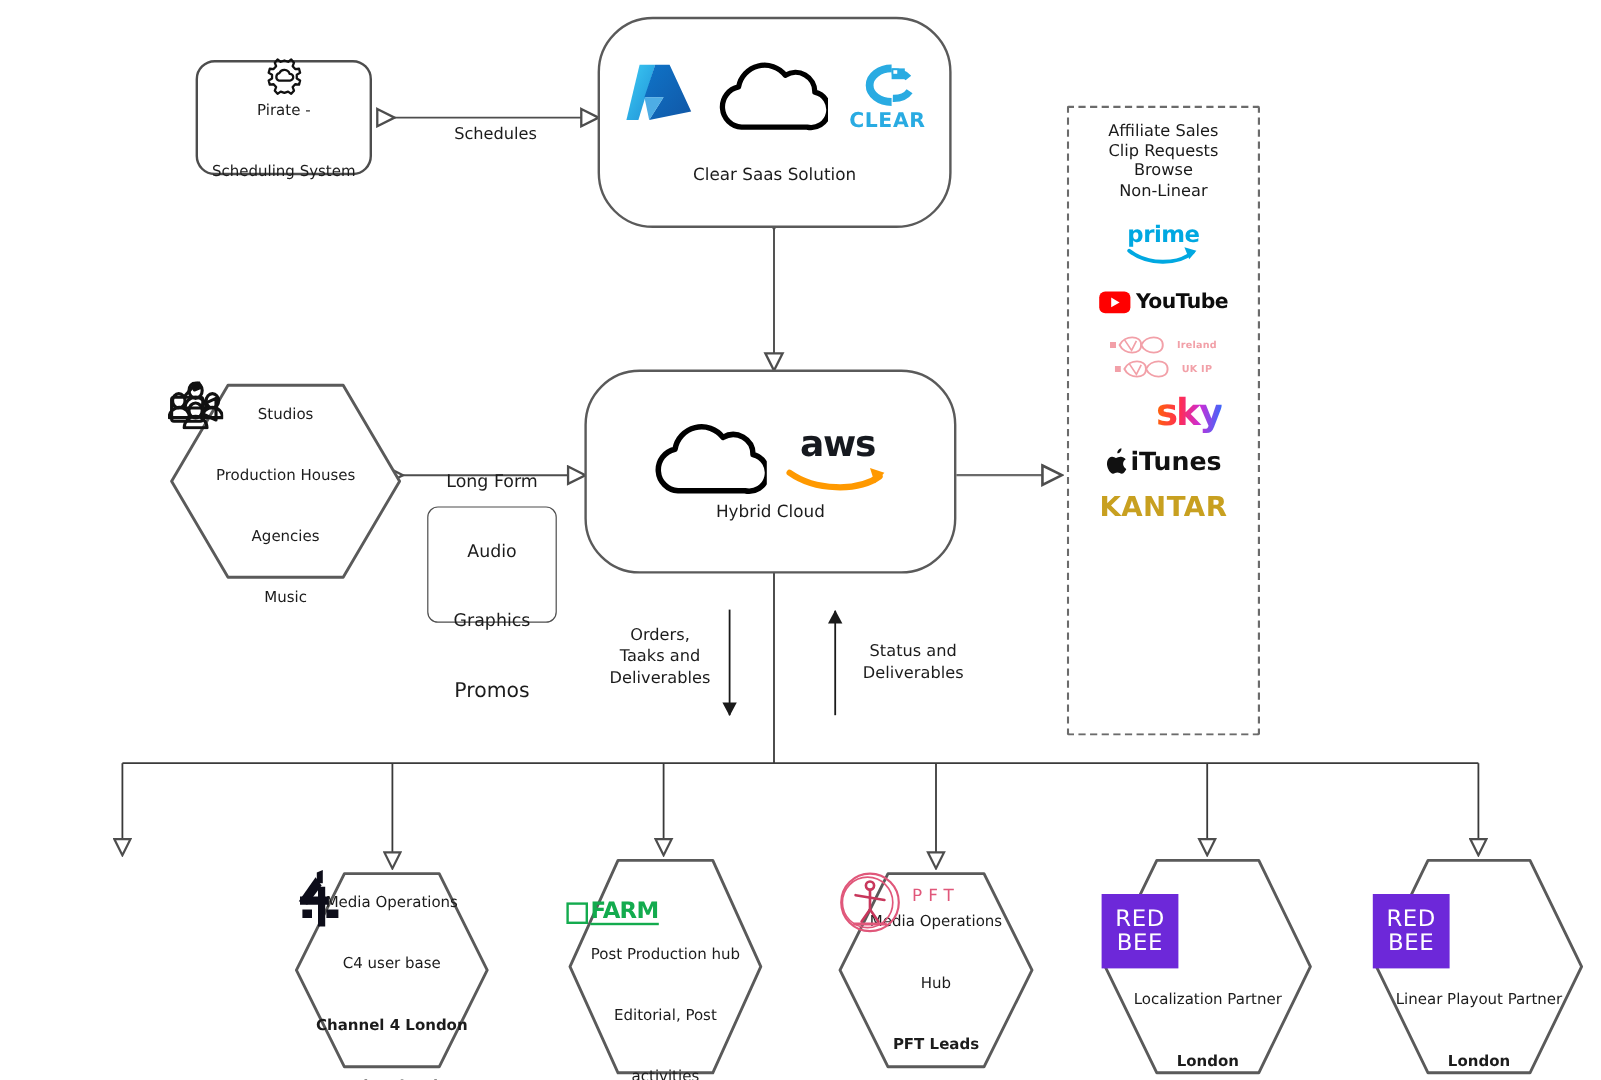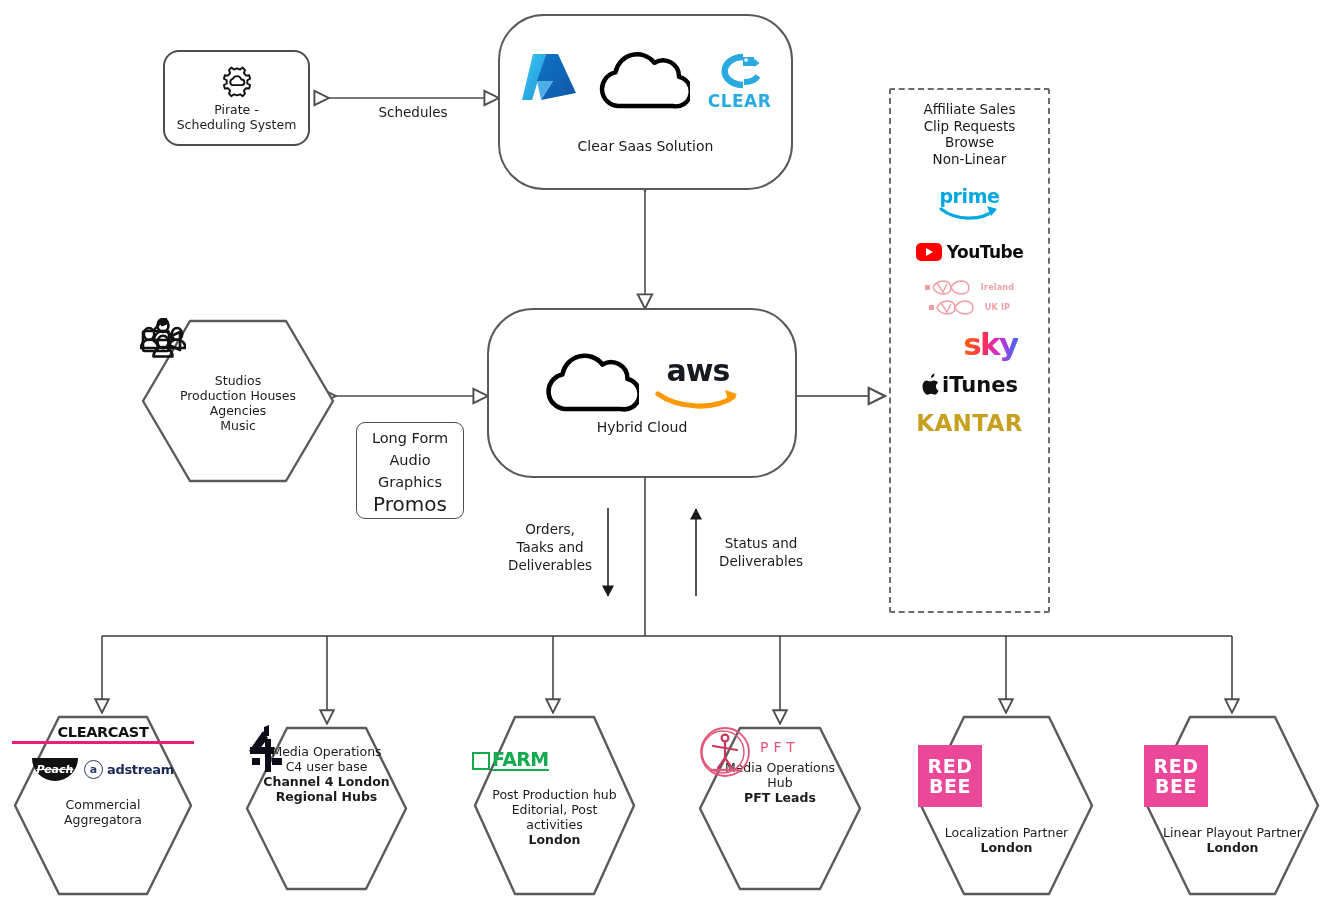--- a/index.html
+++ b/index.html
@@ -14,21 +14,21 @@
   .rrect{border:2.5px solid #5a5a5a;border-radius:46px;}
   .rrect-sm{border:2px solid #4d4d4d;border-radius:16px;}
   .plainbox{border:1.6px solid #4d4d4d;border-radius:9px;}
   .dashbox{border:2px dashed #6b6b6b;border-radius:2px;background:#fff;}
 
   .hexwrap{position:absolute;}
   .hexwrap svg{position:absolute;left:0;top:0;}
   .hexcontent{position:absolute;inset:0;display:flex;flex-direction:column;
               justify-content:center;text-align:center;}
 
-  .cap{font-size:12.5px;line-height:15px;color:#1c1c1c;}
+  .cap{font-size:12.5px;line-height:15px;color:#1c1c1c;margin-top:36px;}
   .cap-b{font-weight:bold;}
   .title-mid{font-size:14px;color:#1c1c1c;margin-top:6px;}
   .edge-label{position:absolute;font-size:13.5px;line-height:18px;color:#1c1c1c;
               text-align:center;background:transparent;}
 
   
   .logorow{display:flex;align-items:center;justify-content:center;gap:14px;}
   .lbl-stack{line-height:16.5px;font-size:13.5px;}
 
   .prime{color:#00A8E1;font-weight:bold;font-size:19px;letter-spacing:-.4px;line-height:17px;}
@@ -54,22 +54,22 @@
          justify-content:center;text-decoration:line-through;text-decoration-thickness:1px;}
   .adst{display:flex;align-items:center;gap:4px;}
   .adst .ring{width:17px;height:17px;border:1.4px solid #2b3a67;border-radius:50%;color:#2b3a67;
               font-size:11px;font-weight:bold;display:flex;align-items:center;justify-content:center;}
   .adst .w{color:#1b2a55;font-weight:bold;font-size:13px;letter-spacing:-.3px;}
   .farm{display:flex;align-items:center;gap:2px;}
   .farm .sq{width:14px;height:14px;border:2.6px solid #13ab4e;}
   .farm .t{color:#13ab4e;font-weight:bold;font-size:19px;letter-spacing:-.6px;
            border-bottom:2.5px solid #13ab4e;line-height:19px;}
   .pft{color:#e0577a;font-size:14px;letter-spacing:5px;font-weight:500;margin-top:1px;}
-  .redbee{width:64px;height:62px;background:#ec4899;display:flex;flex-direction:column;
-          align-items:center;justify-content:center;color:#fff;font-weight:bold;
+  .redbee{width:64px;height:62px;background:#6d28d9;display:flex;flex-direction:column;
+          align-items:center;justify-content:center;color:#fff;font-weight:normal;
           font-size:19px;line-height:20px;letter-spacing:.5px;}
   .awslogo{display:flex;flex-direction:column;align-items:center;line-height:1;}
   .awstxt{font-weight:bold;font-size:30px;letter-spacing:-1px;color:#16191f;}
   .cleartxt{color:#29ABE2;font-weight:bold;font-size:17px;letter-spacing:.5px;line-height:16px;}
 </style>
 </head>
 <body>
 
 <div class="canvas">
 
@@ -226,21 +226,21 @@
       <div class="cap">Production Houses</div>
       <div class="cap">Agencies</div>
       <div class="cap">Music</div>
     </div>
   </div>
 
   <div class="node plainbox" style="left:356px;top:422px;width:108px;height:97px;">
     <div class="cap" style="font-size:14.5px;line-height:22px;">Long Form</div>
     <div class="cap" style="font-size:14.5px;line-height:22px;">Audio</div>
     <div class="cap" style="font-size:14.5px;line-height:22px;">Graphics</div>
-    <div class="cap" style="font-size:20px;line-height:22px;">Promos</div>
+    <div class="cap" style="font-size:17px;line-height:22px;">Promos</div>
   </div>
 
   <div class="edge-label" style="left:498px;top:520px;width:104px;text-align:center;">
     <div>Orders,</div>
     <div>Taaks and</div>
     <div>Deliverables</div>
   </div>
   <div class="edge-label" style="left:706px;top:534px;width:110px;text-align:center;">
     <div>Status and</div>
     <div>Deliverables</div>
@@ -303,37 +303,20 @@
       </svg>
       <span>iTunes</span>
     </div>
 
     <div class="kantar" style="margin-top:13px;">
       <span>KANTAR</span>
     </div>
 
   </div>
 
-  <div class="hexwrap" style="left:12px;top:714px;width:182px;height:183px;">
-    <svg width="182" height="183" viewBox="0 0 182 183">
-      <polygon points="47,3 135,3 179,91.5 135,180 47,180 3,91.5" fill="#fff" stroke="#5a5a5a" stroke-width="2.4" stroke-linejoin="round"></polygon>
-    </svg>
-    <div class="hexcontent" style="padding-top:10px;justify-content:flex-start;">
-      <span class="clearcast">CLEARCAST</span>
-      <div class="logorow" style="margin-top:14px;gap:6px;">
-        <span class="peach">Peach</span>
-        <span class="adst">
-          <span class="ring">a</span>
-          <span class="w">adstream</span>
-        </span>
-      </div>
-      <div class="cap" style="margin-top:16px;">Commercial</div>
-      <div class="cap">Aggregatora</div>
-    </div>
-  </div>
 
   <div class="hexwrap" style="left:244px;top:725px;width:165px;height:167px;">
     <svg width="165" height="167" viewBox="0 0 165 167">
       <polygon points="43,3 122,3 162,83.5 122,164 43,164 3,83.5" fill="#fff" stroke="#5a5a5a" stroke-width="2.4" stroke-linejoin="round"></polygon>
     </svg>
     <div class="hexcontent" style="padding-top:12px;justify-content:flex-start;">
       <span style="line-height:0;">
         <svg width="44" height="48" viewBox="0 0 44 48">
           <g fill="#0d0d1a">
             <polygon points="20,2 25,0 25,11 20,11"></polygon>

